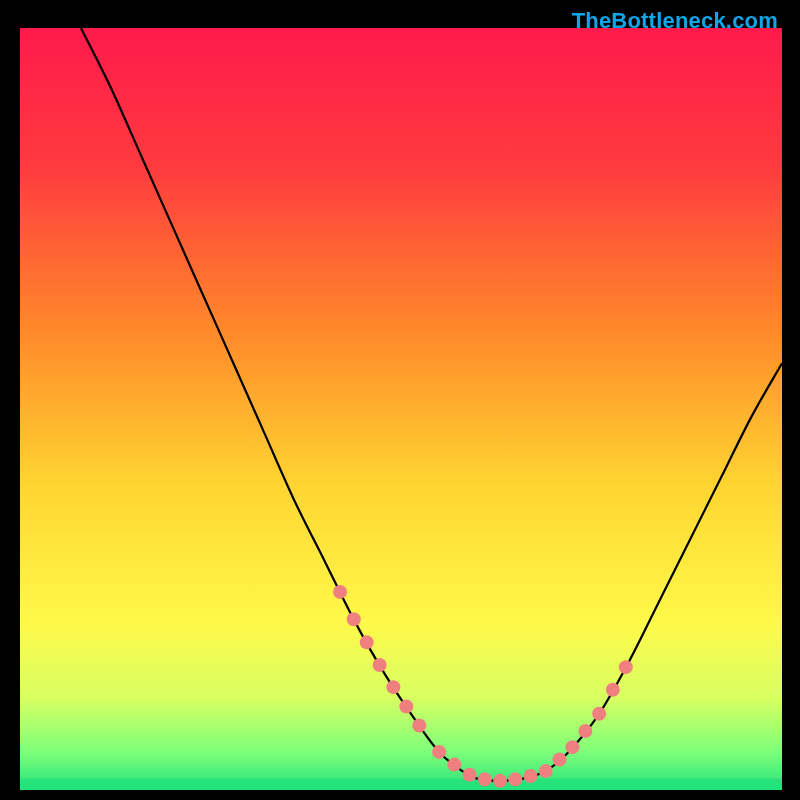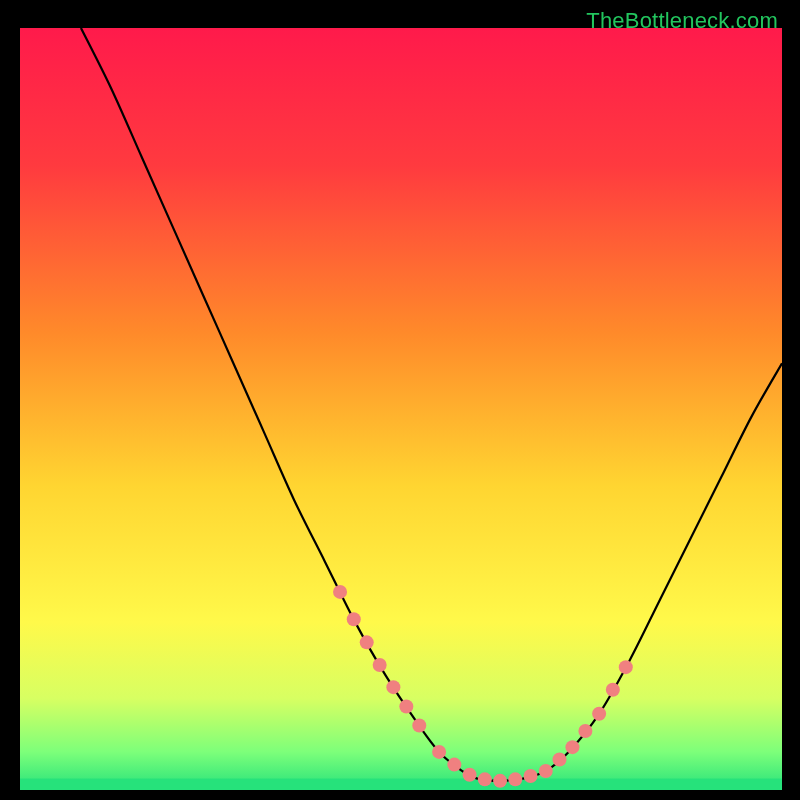--- a/index.html
+++ b/index.html
@@ -23,23 +23,23 @@
     position: absolute;
     left: 12px;
     top: 20px;
     width: 762px;
     height: 762px;
   }
   .watermark {
     position: absolute;
     top: 0px;
     right: 14px;
-    color: #22c55e;
+    color: #0ea5e9;
     font-size: 22px;
-    font-weight: 400;
+    font-weight: 700;
     letter-spacing: 0.2px;
   }
   svg { display: block; }
 </style>
 </head>
 <body>
 
 <div class="frame">
   <div class="watermark">TheBottleneck.com</div>
 

